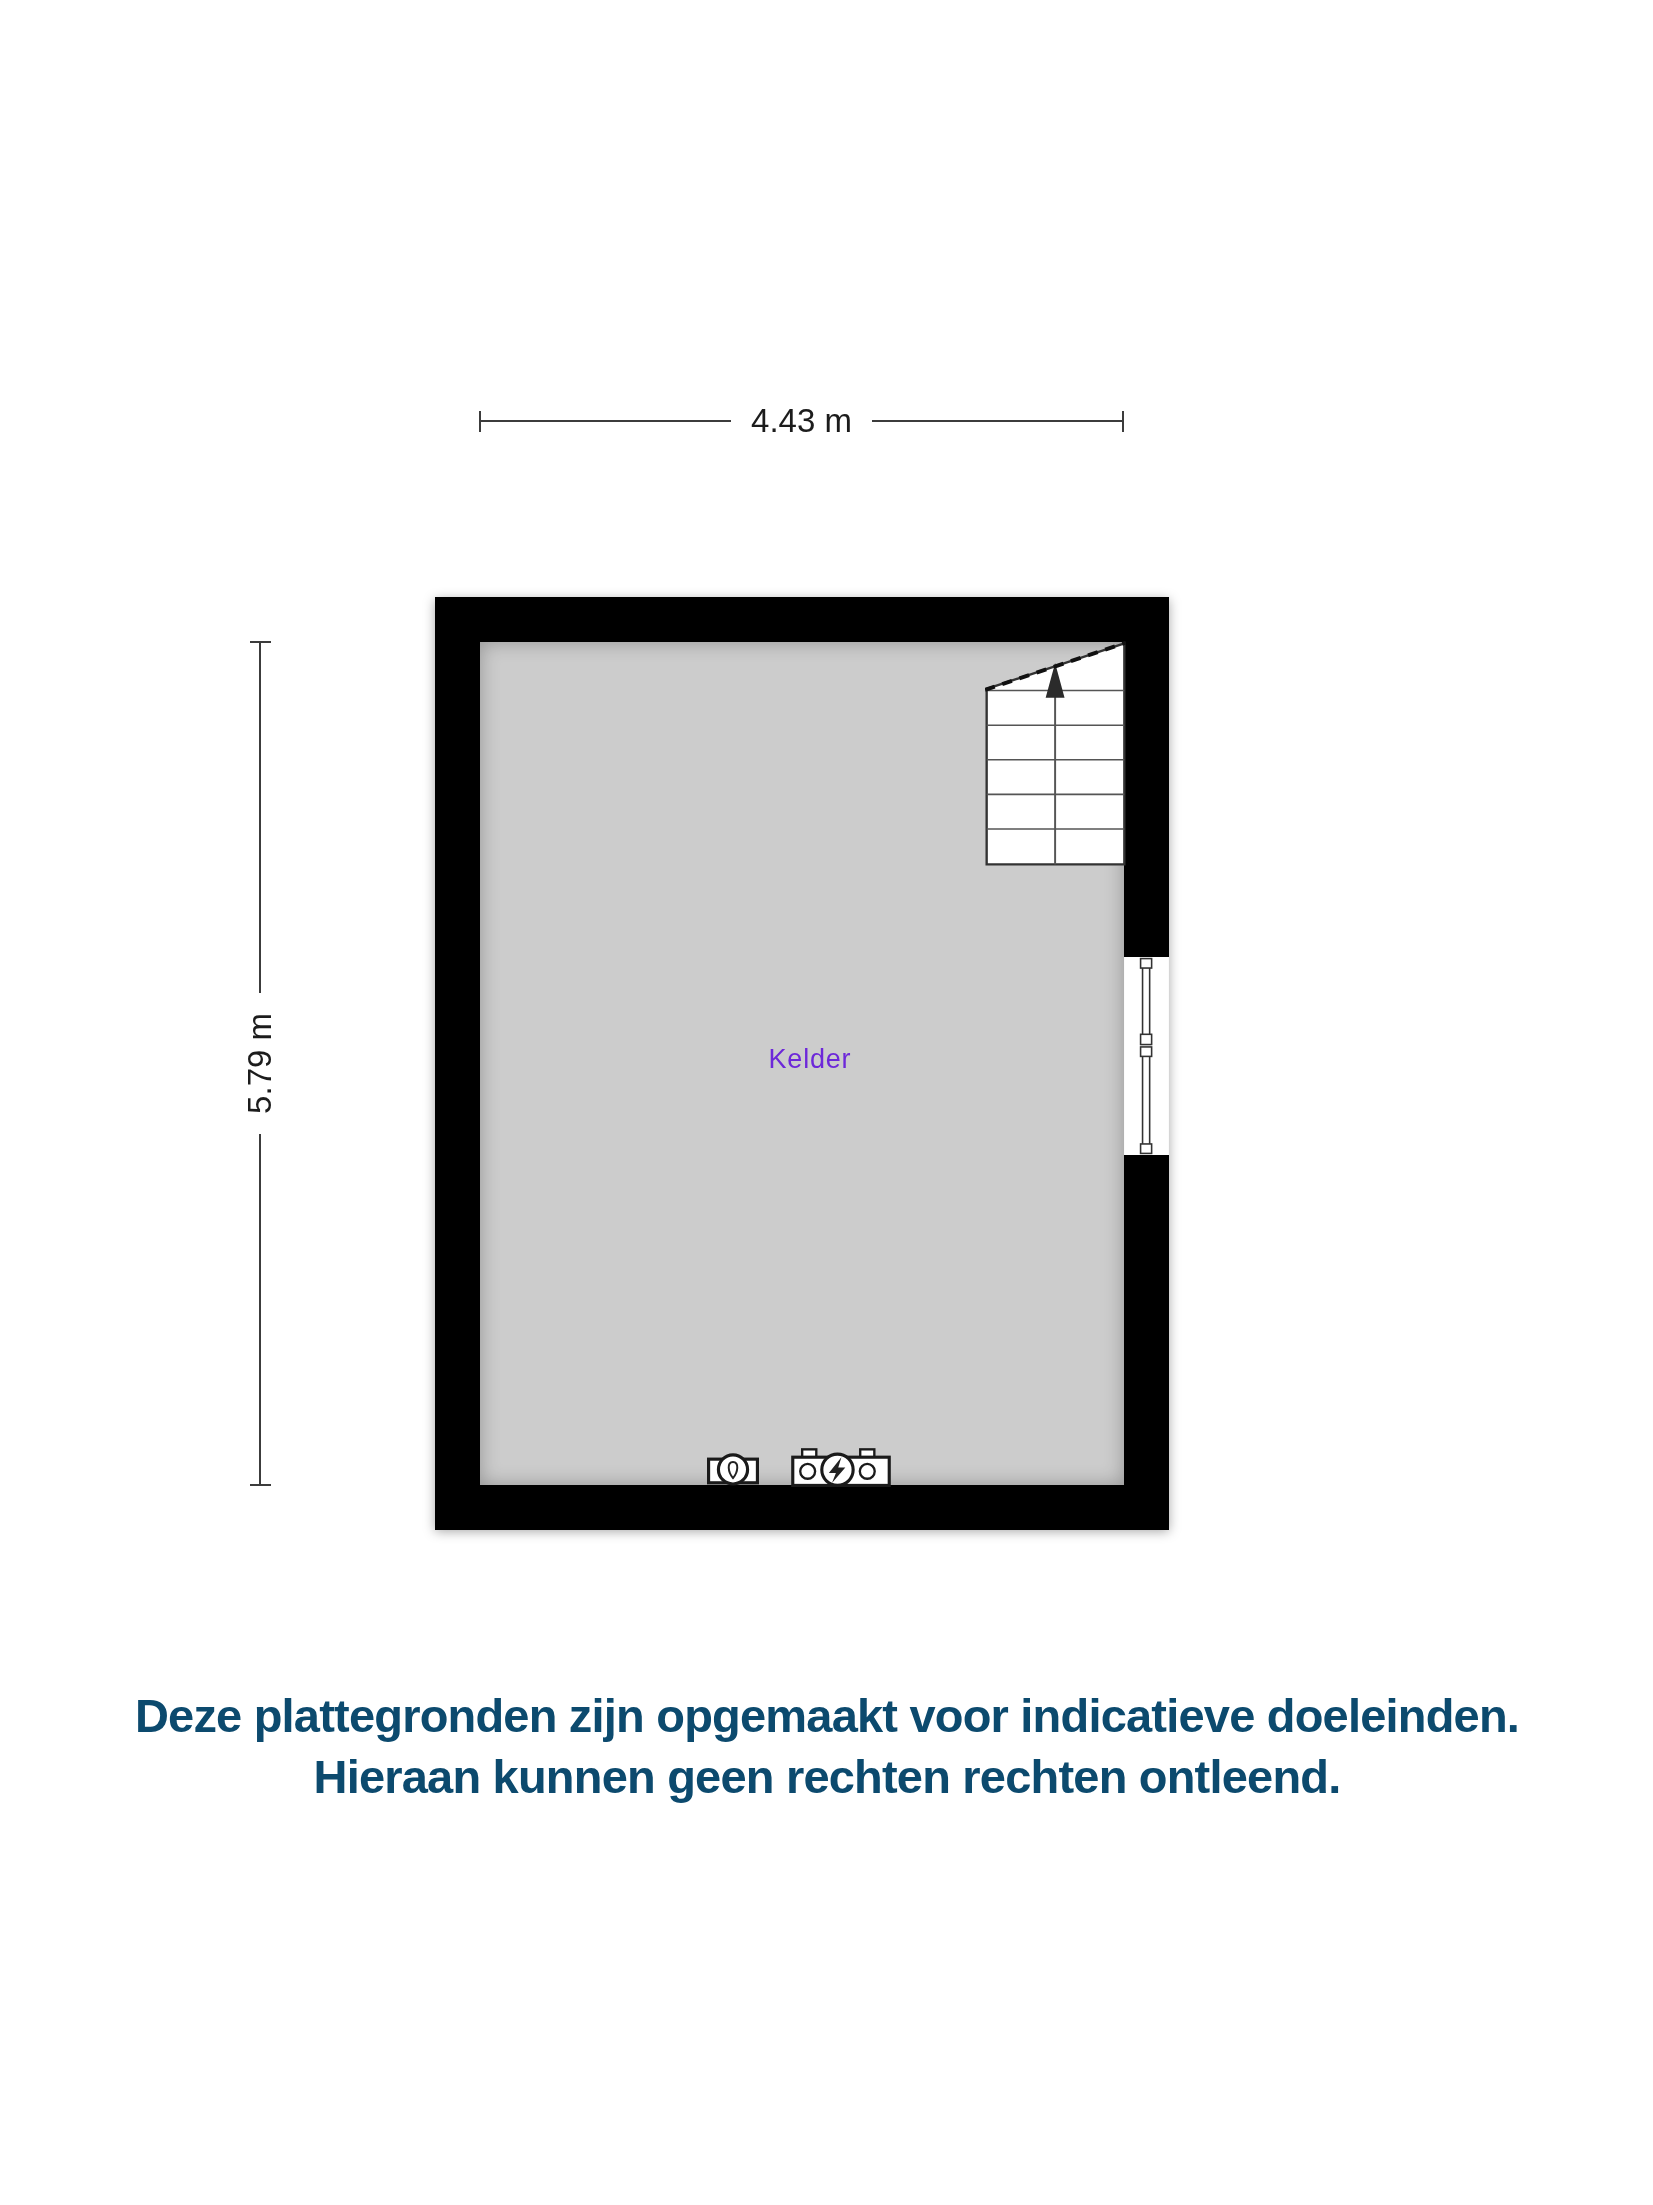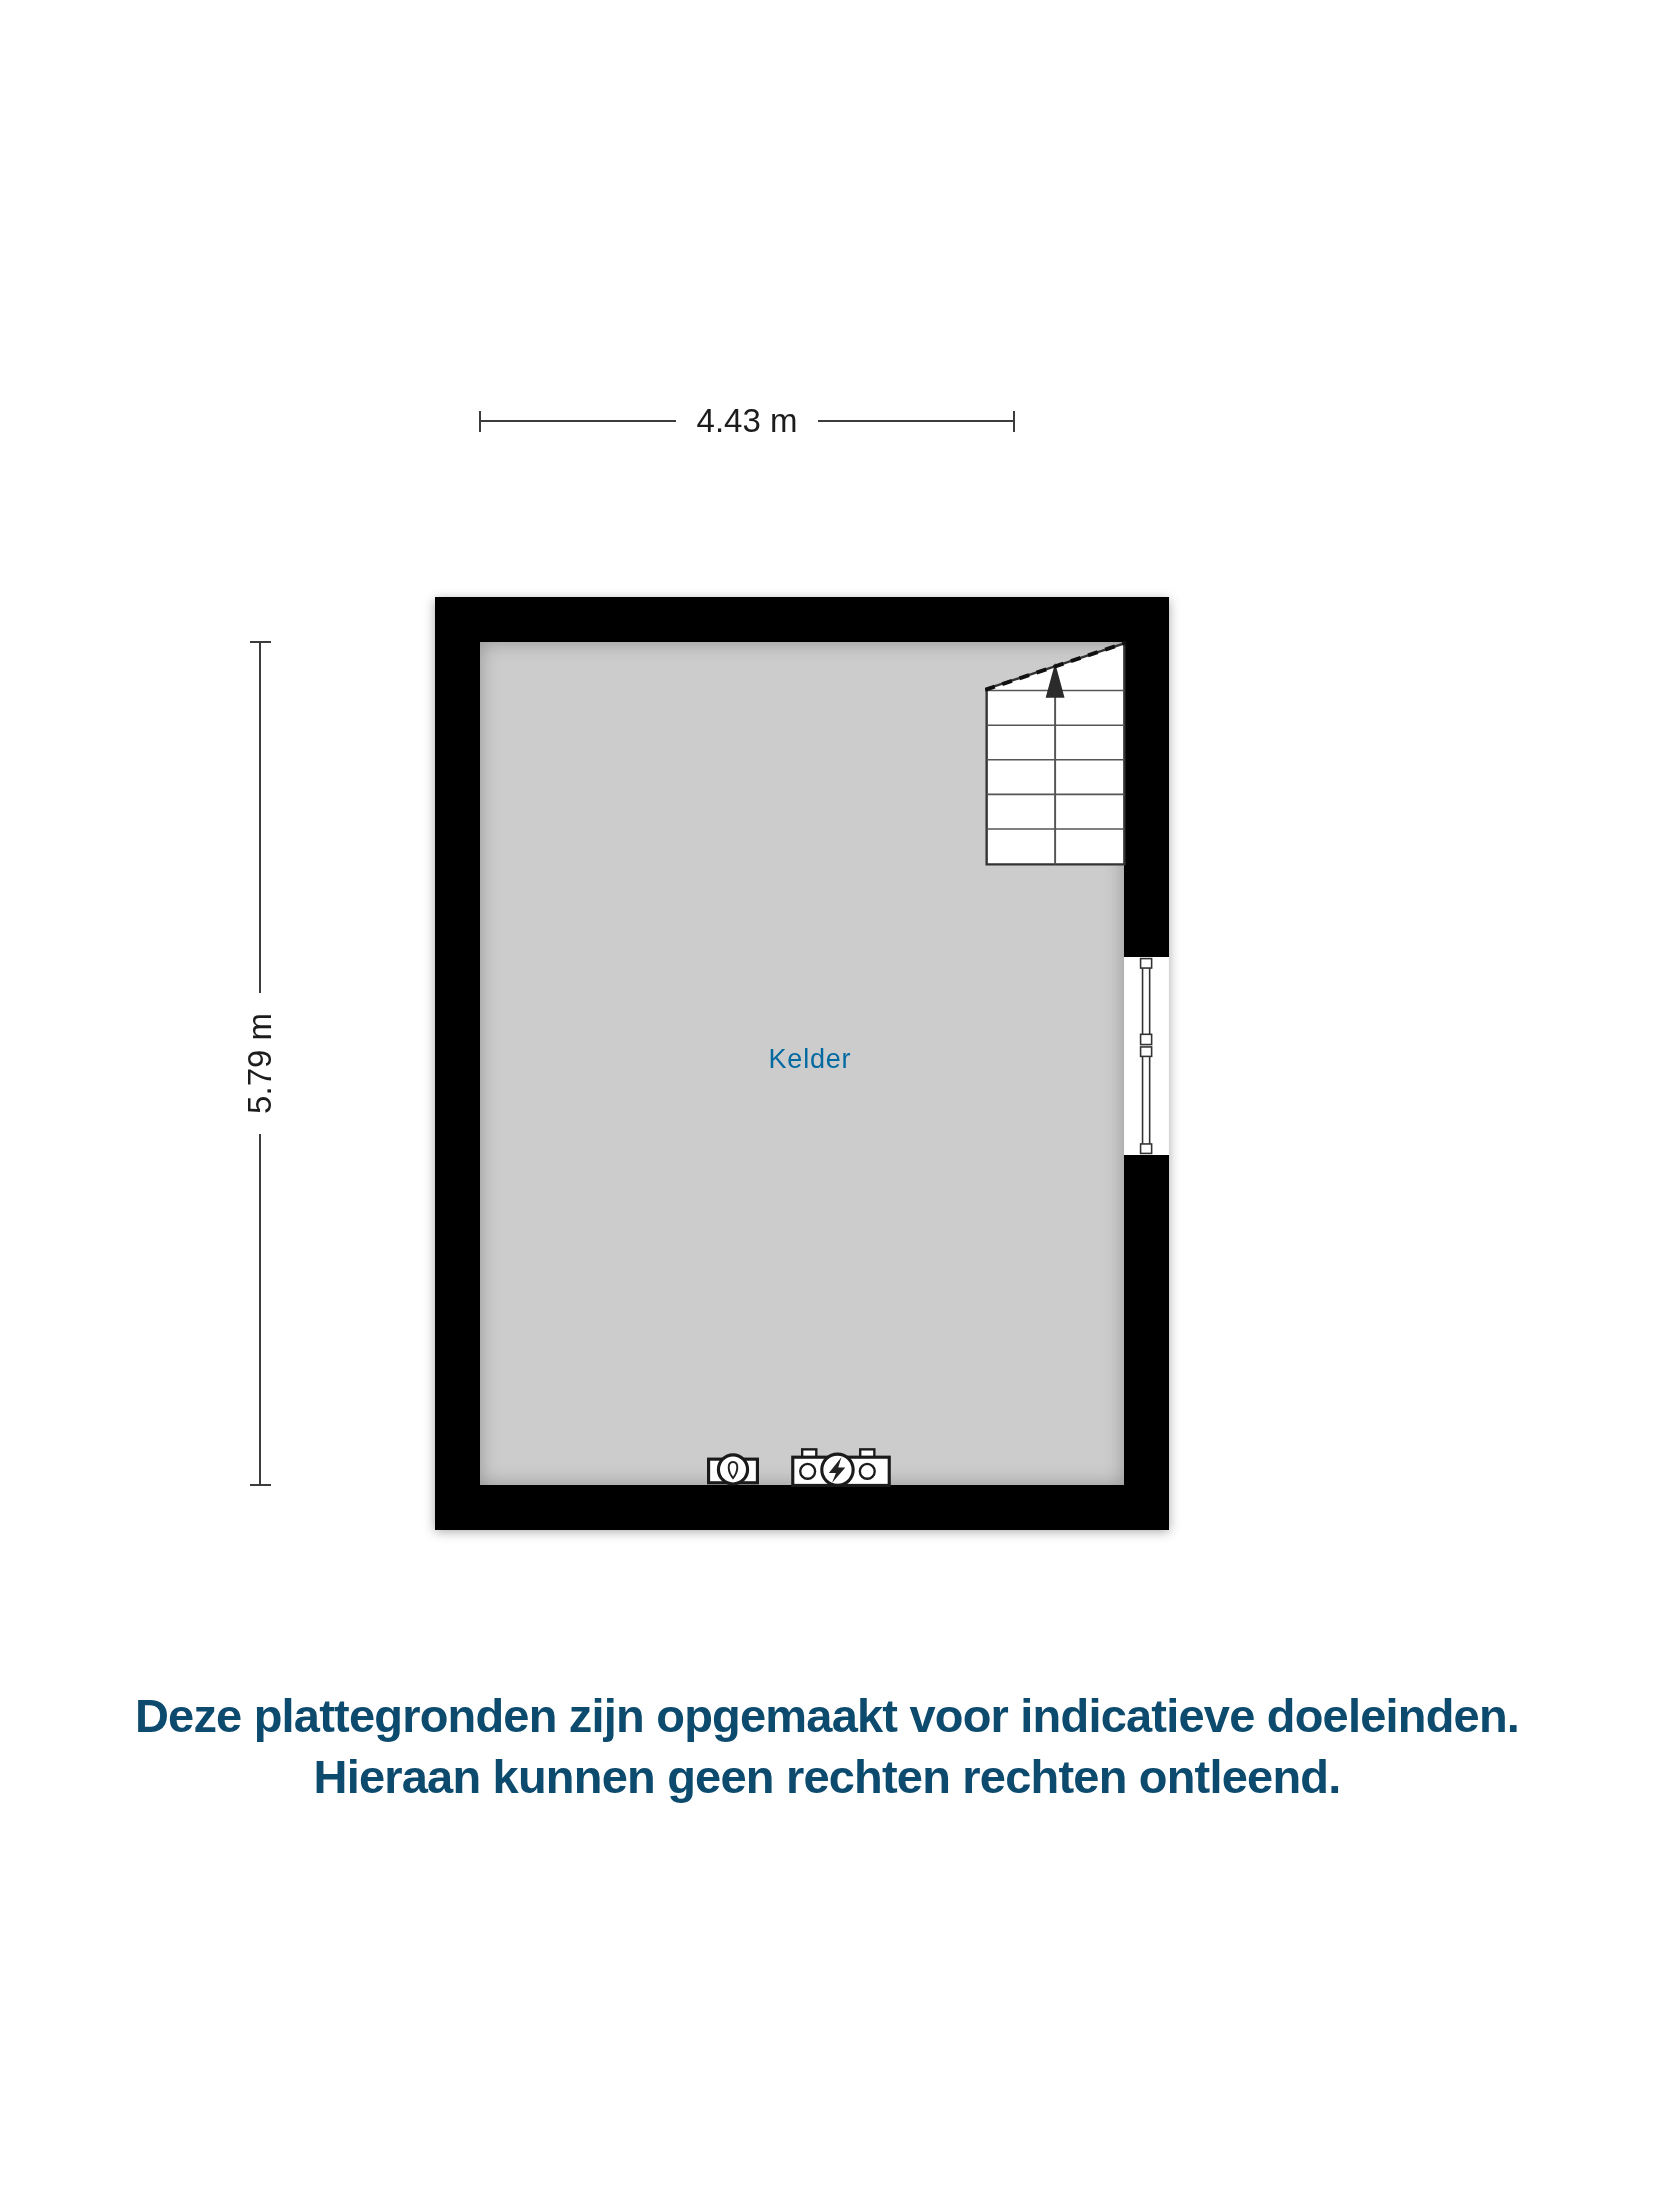--- a/index.html
+++ b/index.html
@@ -8,21 +8,21 @@
     background: #ffffff;
     position: relative;
     font-family: "Liberation Sans", sans-serif;
     overflow: hidden;
   }
 
   
   .dim-h {
     position: absolute;
     left: 479px; top: 411px;
-    width: 536px; height: 20.5px;
+    width: 645px; height: 20.5px;
     display: flex; align-items: center;
   }
   .dim-v {
     position: absolute;
     left: 250px; top: 641px;
     width: 20.5px; height: 845px;
     display: flex; flex-direction: column; align-items: center;
   }
   .dim-tick-v { width: 2.4px; height: 20.5px; background: #3c3c3c; flex: 0 0 auto; }
   .dim-tick-h { width: 20.5px; height: 2.4px; background: #3c3c3c; flex: 0 0 auto; }
@@ -47,21 +47,21 @@
   .floor {
     position: absolute;
     left: 45px; top: 45px; right: 45px; bottom: 45px;
     background: #cccccc;
     box-shadow: inset 0 0 19px rgba(0,0,0,0.28);
   }
   .room-label {
     position: absolute;
     left: 0; right: 0; top: 402px;
     text-align: center;
-    font-size: 27px; letter-spacing: 0.8px; color: #0369a1; padding-left: 16px;
+    font-size: 27px; letter-spacing: 0.8px; color: #6d28d9; padding-left: 16px;
   }
   .stairs-svg { position: absolute; left: 505px; top: -0.8px; width: 141px; height: 225px; }
   .window-svg { position: absolute; left: 689px; top: 360px; width: 45px; height: 198px; }
   .water-meter-svg { position: absolute; left: 227px; top: 810px; width: 52px; height: 34px; }
   .electricity-meter-svg { position: absolute; left: 311px; top: 805px; width: 100px; height: 40px; }
 
   
   .disclaimer {
     position: absolute;
     left: 0; top: 1685px; width: 1654px;

